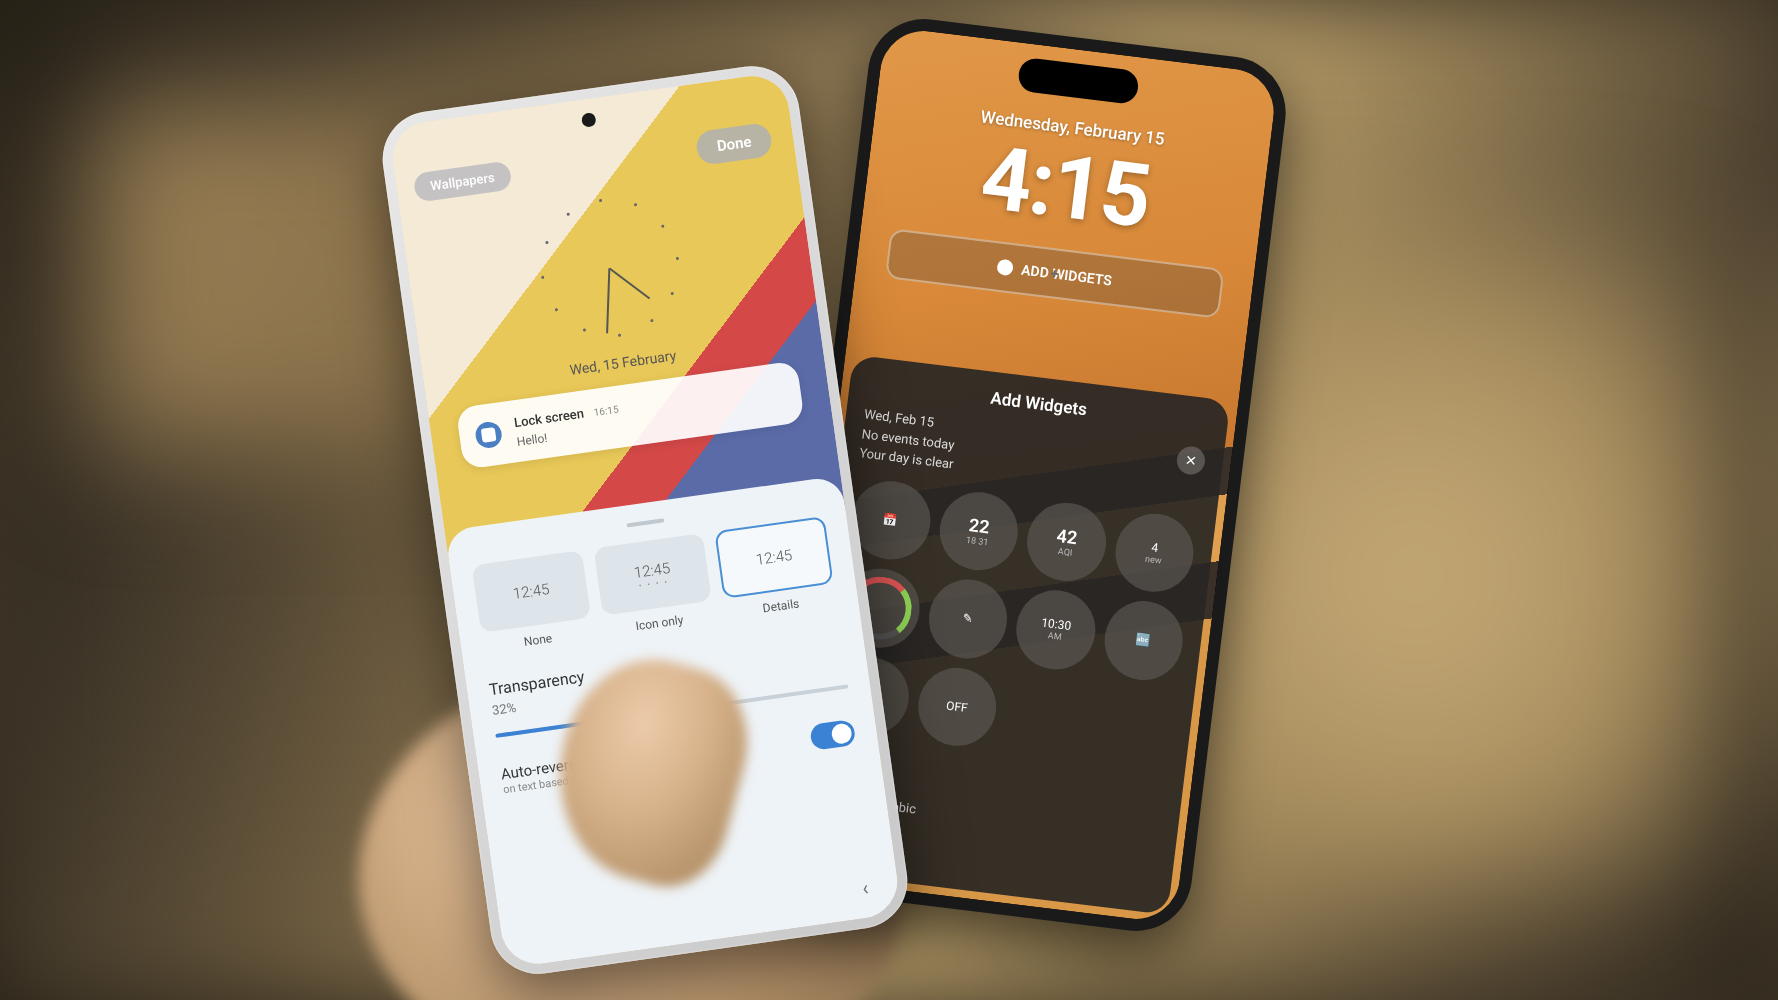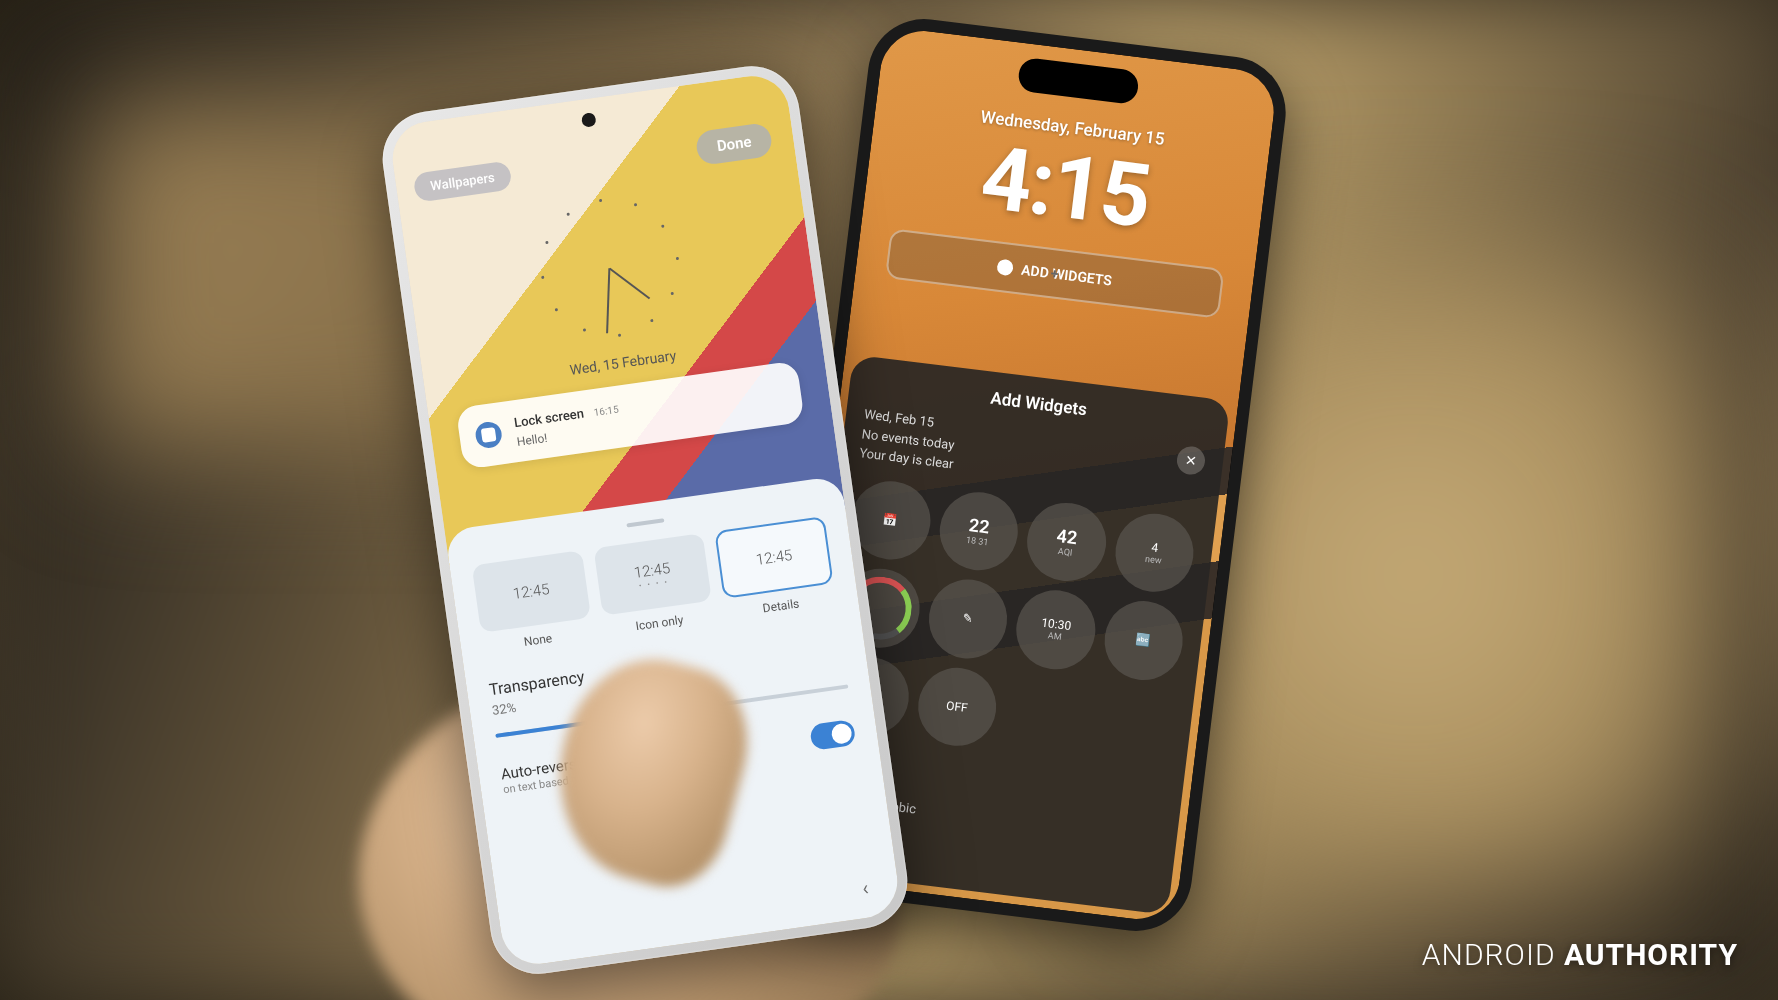--- a/index.html
+++ b/index.html
@@ -225,16 +225,13 @@
             <div class="toggle"></div>
           </div>
           <div class="nav-back">‹</div>
         </div>
       </div>
     </div>
   </div>
 
   <div class="thumb"></div>
 
-  <div class="watermark">
-    <span>ANDROID</span> <b>AUTHORITY</b>
-  </div>
 </div>
 
 </body></html>

